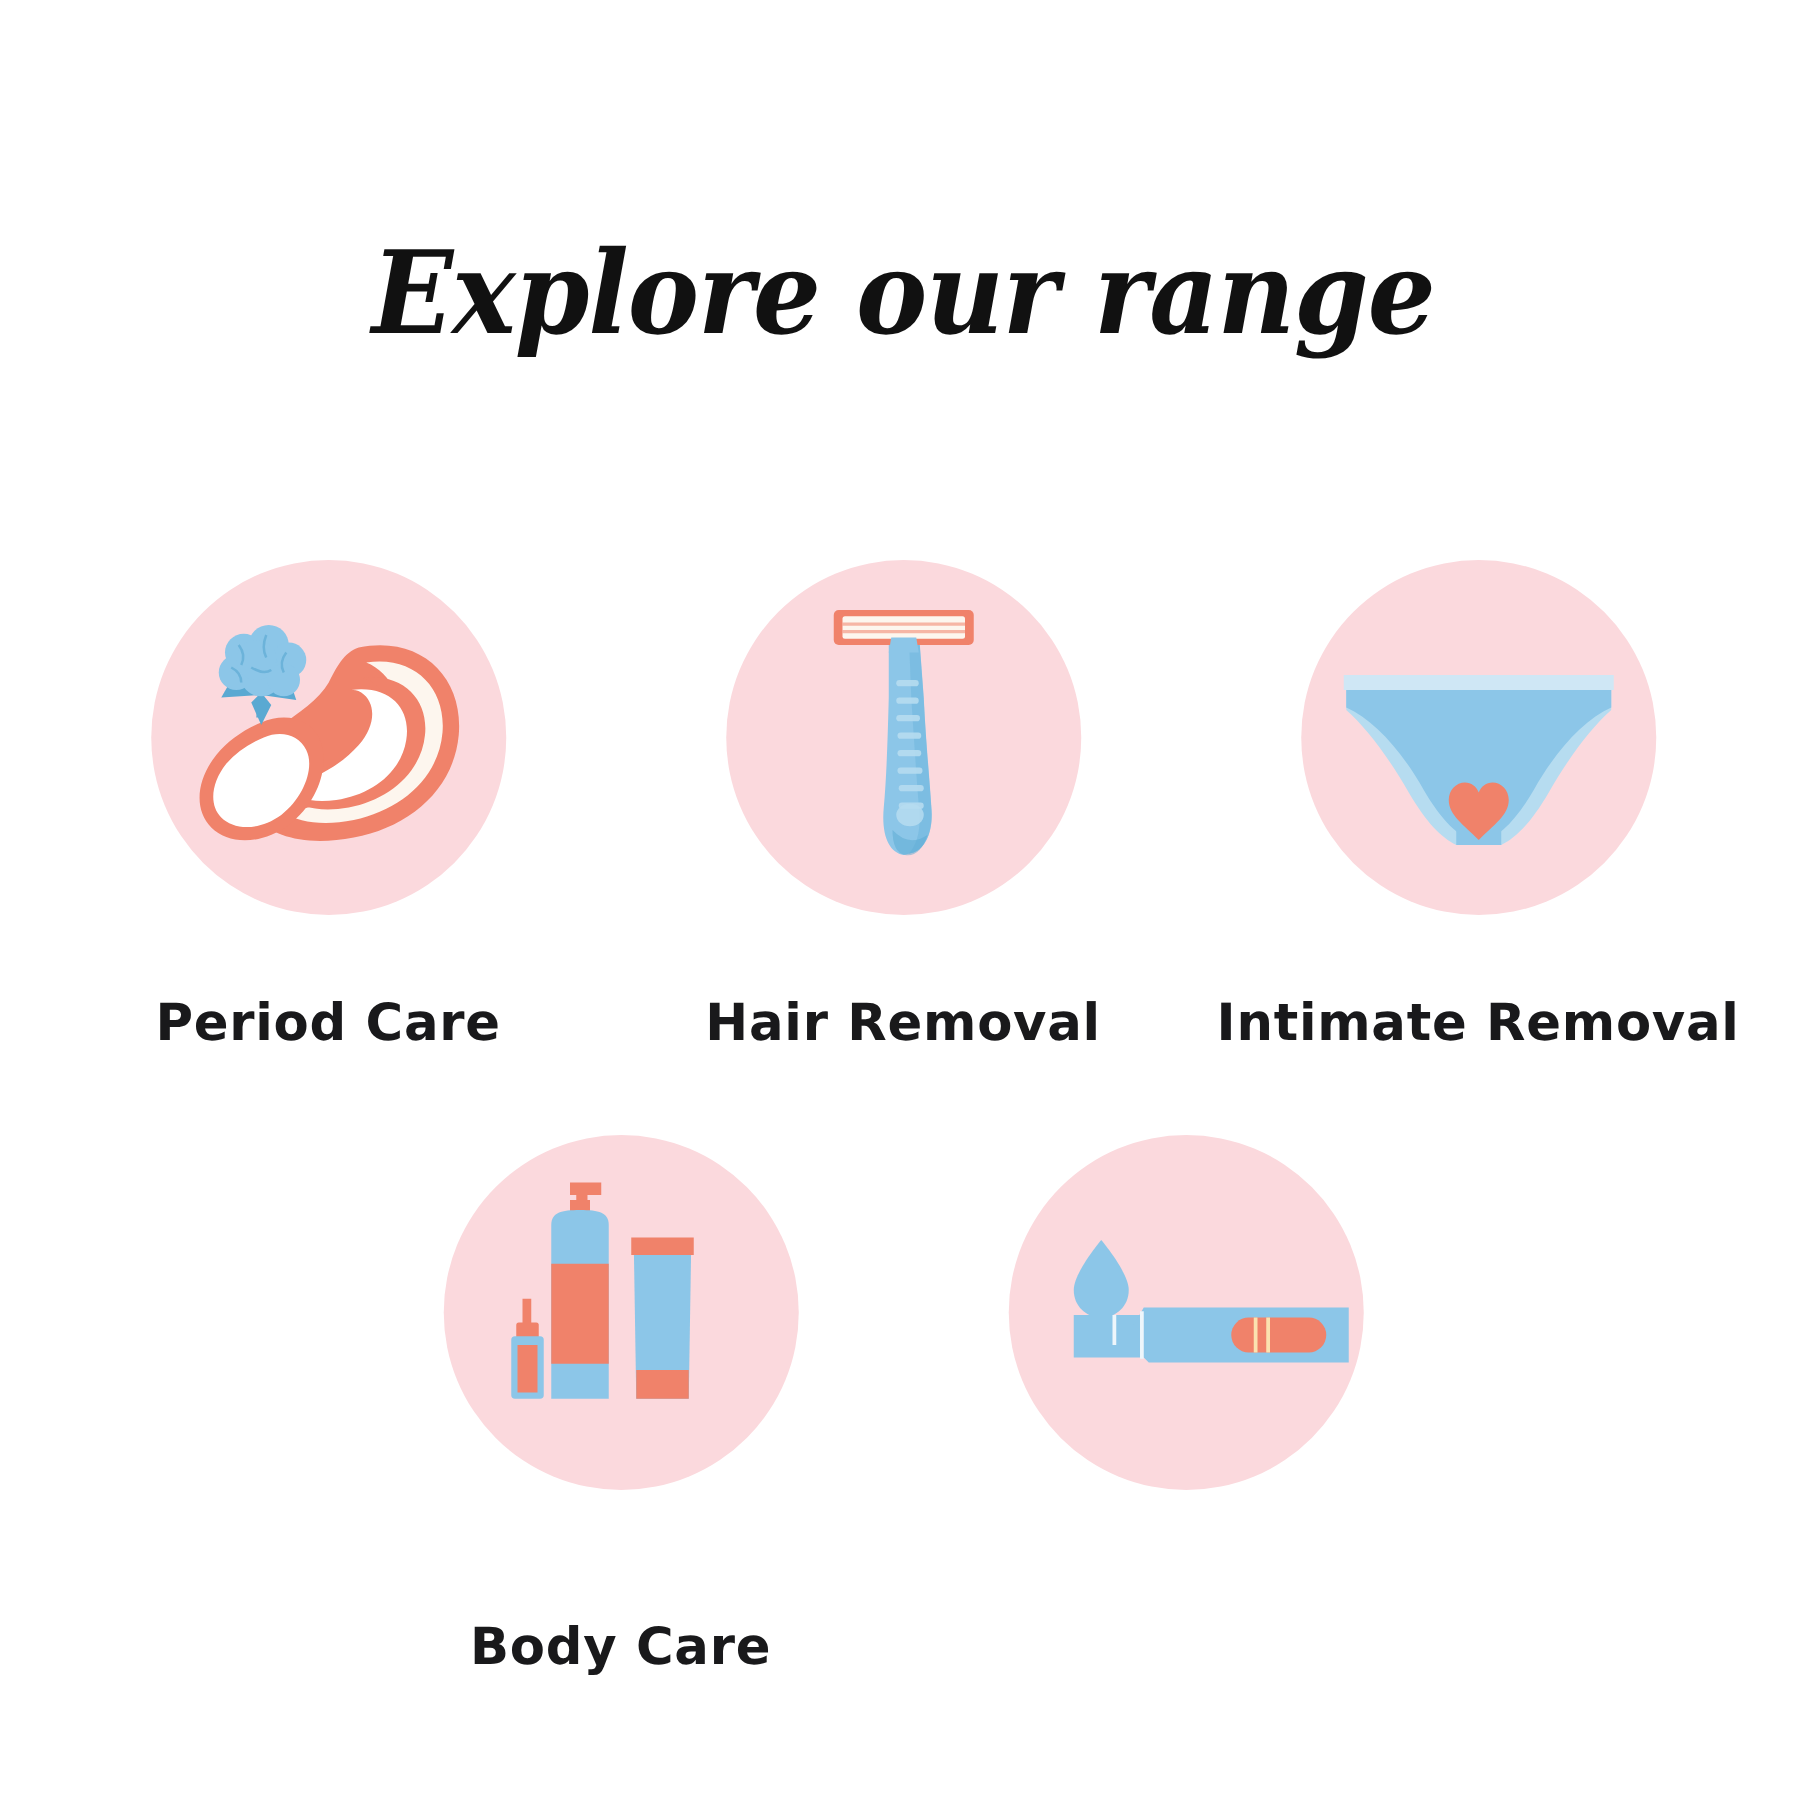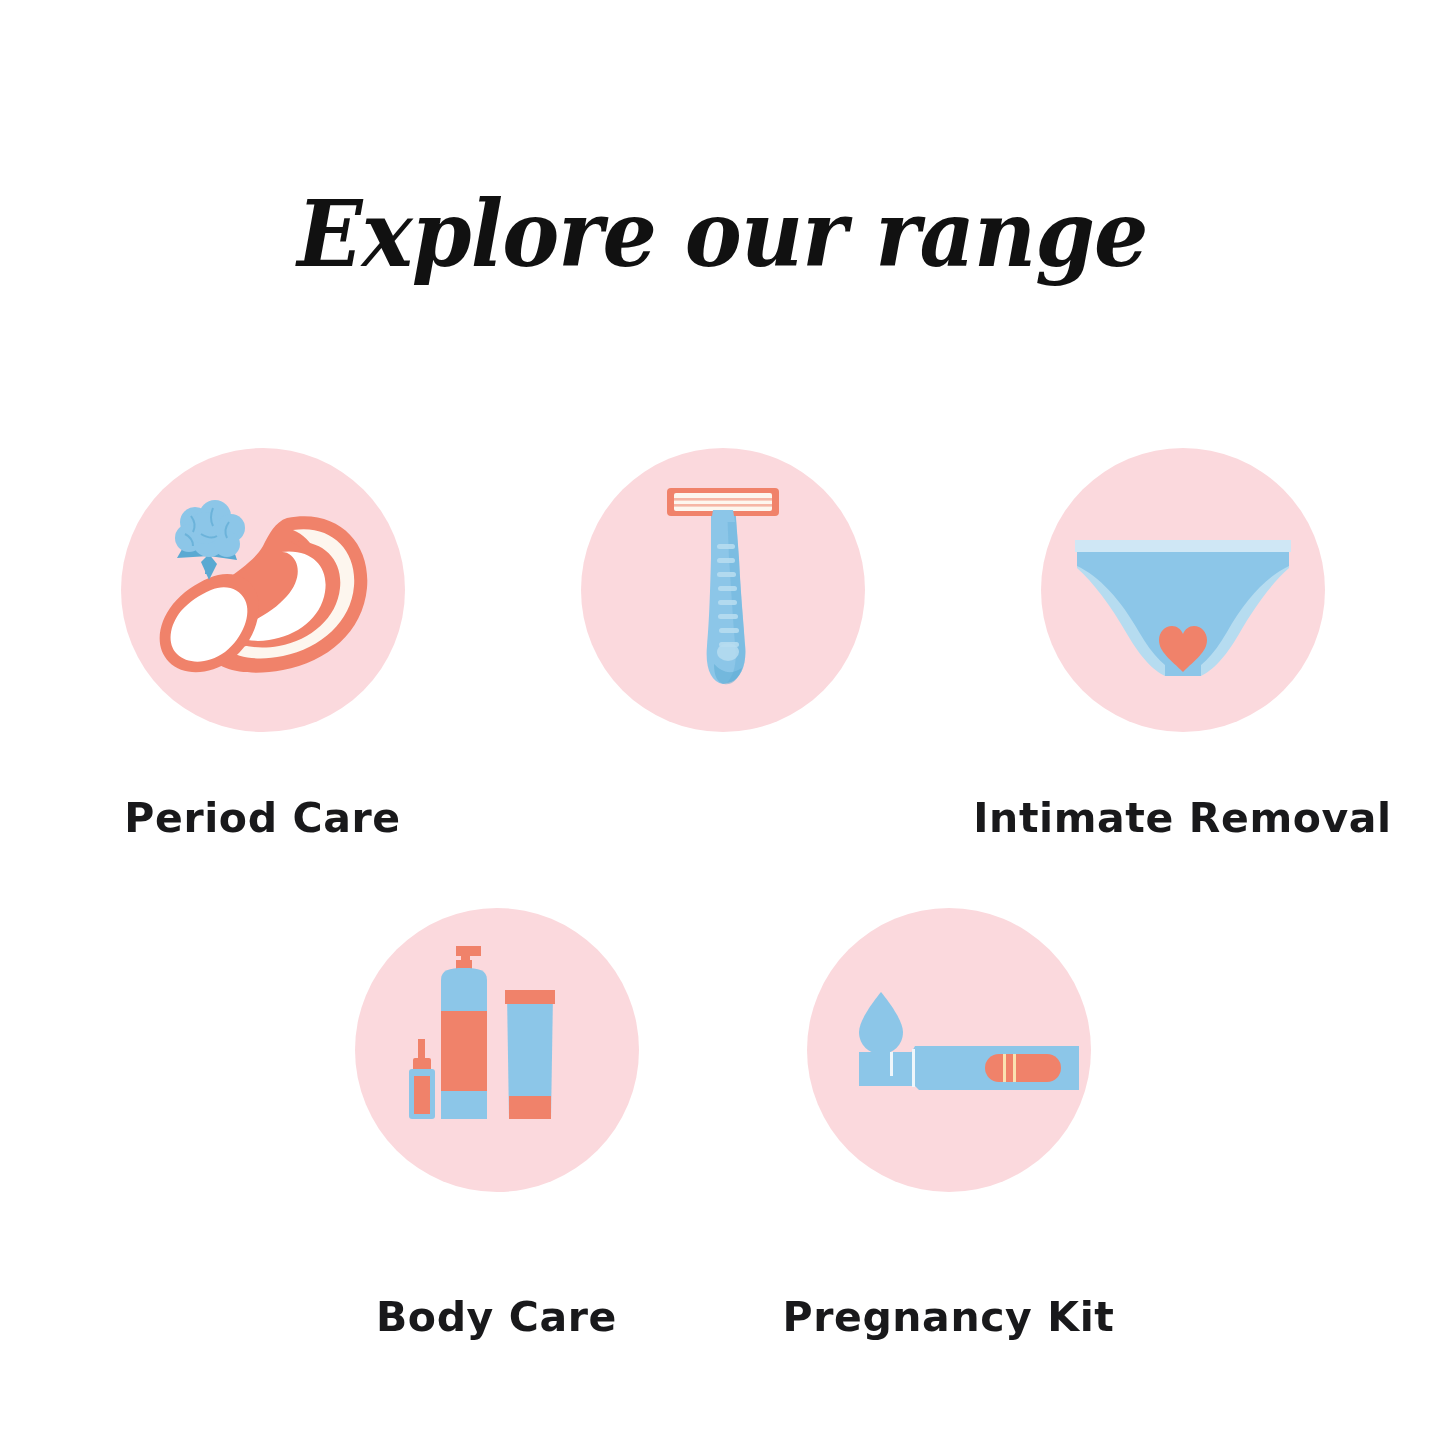--- a/index.html
+++ b/index.html
@@ -215,20 +215,21 @@
           <rect x="86" y="40" width="112" height="28" rx="4" fill="#f0826a"></rect>
 
           <rect x="93" y="45" width="98" height="18" rx="2" fill="#fdf6ee"></rect>
 
           <rect x="93" y="50" width="98" height="2.6" fill="#f0826a" opacity="0.55"></rect>
           <rect x="93" y="56" width="98" height="2.6" fill="#f0826a" opacity="0.55"></rect>
 
           <path d="M132 62 L152 62 L154 74 L130 74 Z" fill="#8cc6e8"></path>
         </svg>
       </div>
+      <div class="tile-label">Hair Removal</div>
     </div>
 
     <div class="tile">
       <div class="circle">
         <svg width="284" height="284" viewBox="0 0 284 284">
 
           <path d="M36 96
                    L248 96
                    L248 120
                    C 232 134, 214 158, 198 186
@@ -312,18 +313,17 @@
 
           <rect x="83" y="144" width="3" height="24" fill="#eef6fb"></rect>
           <rect x="105" y="141" width="3" height="38" fill="#eef6fb"></rect>
 
           <rect x="178" y="146" width="76" height="28" rx="14" fill="#f0826a"></rect>
 
           <rect x="196" y="146" width="3" height="28" fill="#fbe2b0"></rect>
           <rect x="206" y="146" width="3" height="28" fill="#fbe2b0"></rect>
         </svg>
       </div>
-      <div class="tile-label">Pregnancy Kit</div>
     </div>
 
   </div>
 
 </div>
 
 </body></html>

